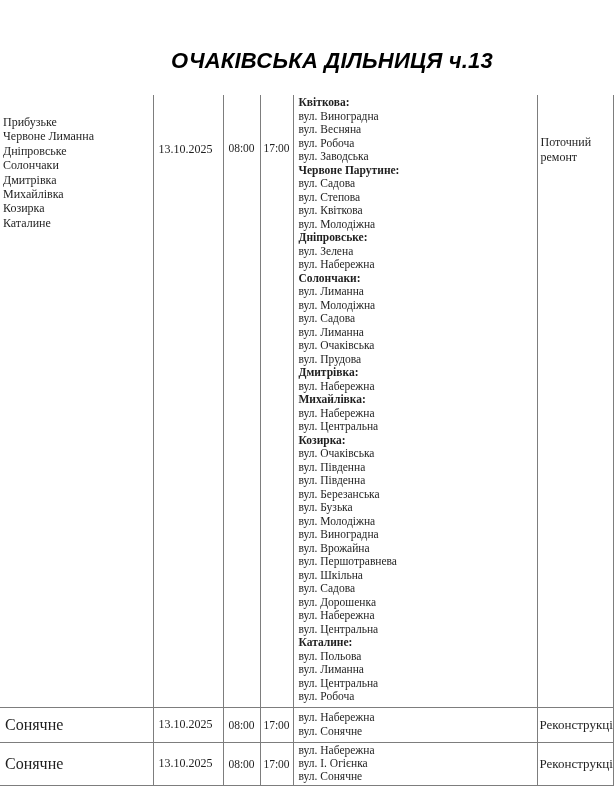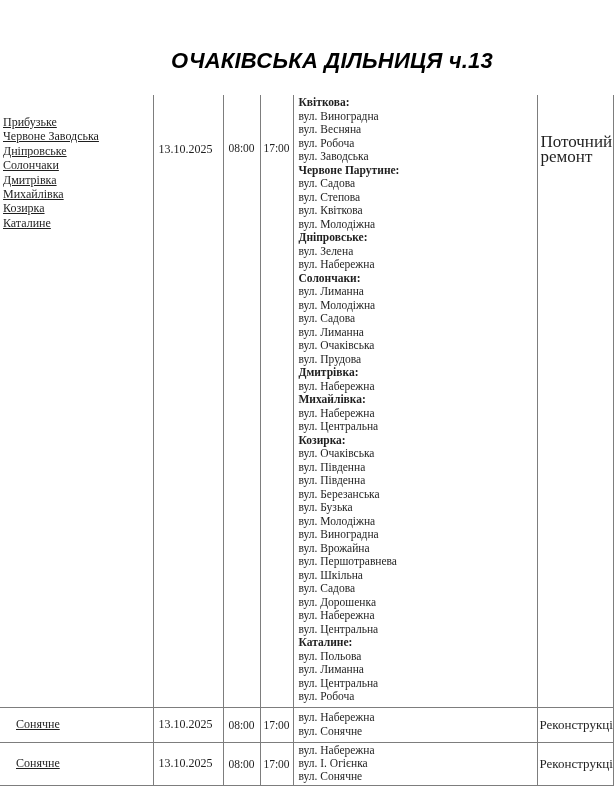--- a/index.html
+++ b/index.html
@@ -38,32 +38,32 @@
     border-collapse: collapse;
     table-layout: fixed;
   }
   td {
     border: 1px solid #7d7d7d;
     padding: 0;
     vertical-align: top;
     overflow: hidden;
   }
   tr.r0 td { border-top: none; }
-  td.first-col { border-left: none; text-decoration: underline; }
+  td.first-col { border-left: none; }
 
   
   tr.r0 td.settlements { padding: 20px 2px 0 3px; font-size: 12px; line-height: 14.4px; }
   tr.r0 td.date        { padding: 47px 2px 0 5px; font-size: 12px; }
   tr.r0 td.time        { padding: 47px 0 0 0; text-align: center; font-size: 11.5px; }
   tr.r0 td.streets     { padding: 1px 2px 0 5px; font-size: 11.5px; line-height: 13.5px; }
-  tr.r0 td.work        { padding: 40px 2px 0 3px; font-size: 17px; line-height: 14.5px; }
+  tr.r0 td.work        { padding: 40px 2px 0 3px; font-size: 12px; line-height: 14.5px; }
 
   
   tr.small td { vertical-align: middle; }
-  tr.small td.settlements { padding-left: 16px; font-size: 12px; }
+  tr.small td.settlements { padding-left: 5px; font-size: 16px; }
   tr.small td.date        { padding-left: 5px; font-size: 12px; }
   tr.small td.time        { text-align: center; font-size: 11.5px; }
   tr.small td.streets     { padding: 1px 2px 1px 5px; font-size: 11.5px; line-height: 13.2px; }
   tr.small td.work        { padding-left: 2px; font-size: 13px; white-space: nowrap; text-align: right; }
 
   .line { white-space: nowrap; }
   .line.bold { font-weight: bold; }
 </style>
 </head>
 <body>
@@ -76,21 +76,21 @@
     <col style="width:70px">
     <col style="width:37px">
     <col style="width:33px">
     <col style="width:244px">
     <col style="width:76px">
   </colgroup>
   <tbody>
     <tr class="r0" style="height:612px">
       <td class="settlements first-col">
           <div class="line">Прибузьке</div>
-          <div class="line">Червоне Заводська</div>
+          <div class="line">Червоне Лиманна</div>
           <div class="line">Дніпровське</div>
           <div class="line">Солончаки</div>
           <div class="line">Дмитрівка</div>
           <div class="line">Михайлівка</div>
           <div class="line">Козирка</div>
           <div class="line">Каталине</div>
         </td>
       <td class="date">13.10.2025</td>
       <td class="time">08:00</td>
       <td class="time">17:00</td>

